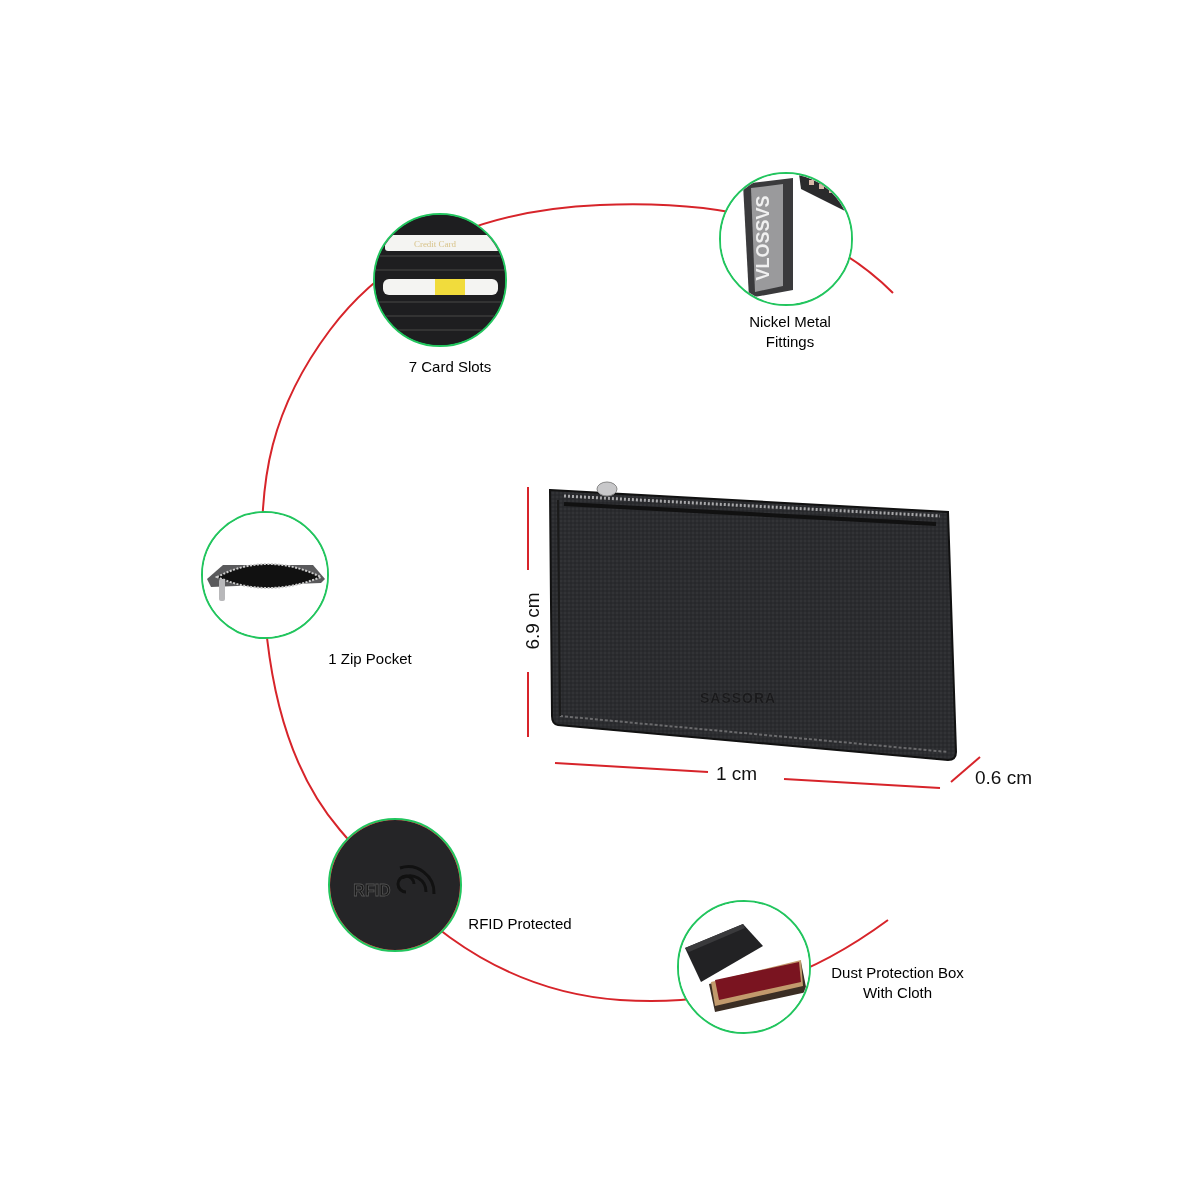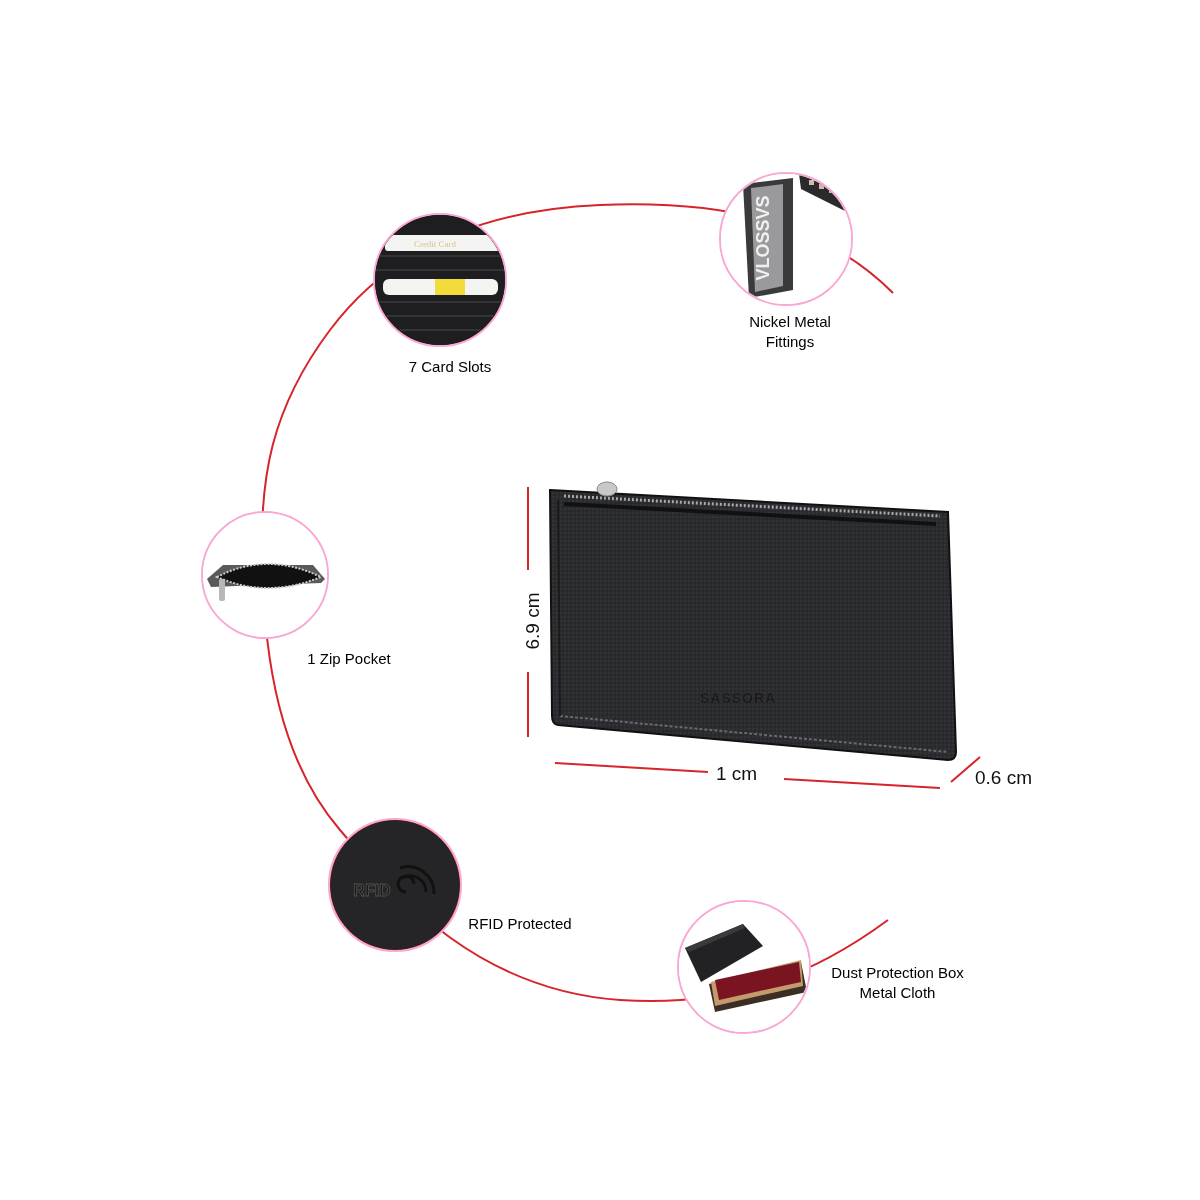--- a/index.html
+++ b/index.html
@@ -1,20 +1,20 @@
 <!DOCTYPE html>
 <html><head>
 <meta charset="utf-8">
 <style>
   html,body{margin:0;padding:0;background:#ffffff;}
   body{width:1200px;height:1200px;position:relative;overflow:hidden;font-family:"Liberation Sans",sans-serif;color:#111;}
   .layer{position:absolute;left:0;top:0;width:1200px;height:1200px;}
   .label{position:absolute;font-size:15px;line-height:20px;color:#000000;text-align:center;white-space:nowrap;}
   .dim{position:absolute;font-size:19px;color:#111;white-space:nowrap;}
-  .circle{position:absolute;border-radius:50%;border:2px solid #f9a8d4;overflow:hidden;background:#fff;box-sizing:border-box;}
+  .circle{position:absolute;border-radius:50%;border:2px solid #22c55e;overflow:hidden;background:#fff;box-sizing:border-box;}
 </style>
 </head>
 <body>
 
 <svg class="layer" viewBox="0 0 1200 1200">
   <path d="M 893 293 C 820 220 720 200 600 205 C 480 210 390 250 330 330 C 270 410 260 480 262 560 C 264 660 280 760 340 830 C 400 900 480 990 620 1000 C 740 1008 820 970 888 920" fill="none" stroke="#d7242a" stroke-width="2"></path>
 </svg>
 
 <div class="circle" style="left:373px;top:213px;width:134px;height:134px;background:#1d1d1f;">
   <svg width="130" height="130" viewBox="0 0 130 130">
@@ -53,21 +53,21 @@
 </div>
 
 <div class="circle" style="left:201px;top:511px;width:128px;height:128px;">
   <svg width="124" height="124" viewBox="0 0 124 124">
     <rect width="124" height="124" fill="#fff"></rect>
     <polygon points="4,66 20,52 110,52 122,66 118,70 8,74" fill="#5a5a5c"></polygon>
     <path d="M 14 64 Q 64 38 118 64 Q 64 86 14 64 Z" fill="#111" stroke="#ccc" stroke-width="2" stroke-dasharray="2 1.5"></path>
     <rect x="16" y="66" width="6" height="22" rx="2" fill="#b8b8ba"></rect>
   </svg>
 </div>
-<div class="label" style="left:261px;top:649px;width:120px;padding-left:28px;">1 Zip Pocket</div>
+<div class="label" style="left:282px;top:649px;width:120px;padding-left:28px;">1 Zip Pocket</div>
 
 <div class="circle" style="left:328px;top:818px;width:134px;height:134px;background:#ef4444;">
   <svg width="130" height="130" viewBox="0 0 130 130">
     <circle cx="65" cy="65" r="65" fill="#252527"></circle>
     <text x="42" y="76" font-size="16" font-weight="bold" fill="#1a1a1a" stroke="#555" stroke-width="0.8" text-anchor="middle" font-family="Liberation Sans, sans-serif">RFID</text>
     <g fill="none" stroke="#111" stroke-width="3">
       <path d="M 76 72 A 8 8 0 1 1 84 64"></path>
       <path d="M 72 58 A 16 16 0 0 1 96 72"></path>
       <path d="M 70 48 A 26 26 0 0 1 104 74"></path>
     </g>
@@ -80,21 +80,21 @@
     <rect width="130" height="130" fill="#fff"></rect>
     <polygon points="30,82 122,60 128,90 36,110" fill="#3b2e24"></polygon>
     <polygon points="32,80 122,58 124,84 36,104" fill="#c29a6c"></polygon>
     <polygon points="36,78 120,60 122,80 40,98" fill="#7a1420"></polygon>
     <polygon points="6,46 64,22 84,44 22,80" fill="#222224"></polygon>
     <polygon points="6,46 64,22 66,26 10,50" fill="#3a3a3c"></polygon>
   </svg>
 </div>
 <div class="label" style="left:810px;top:963px;width:175px;">
   <div>Dust Protection Box</div>
-  <div>Metal Cloth</div>
+  <div>With Cloth</div>
 </div>
 
 <svg class="layer" viewBox="0 0 1200 1200" style="pointer-events:none;">
   <defs>
     <pattern id="grain" width="4" height="4" patternUnits="userSpaceOnUse">
       <rect width="4" height="4" fill="#2b2c2f"></rect>
       <circle cx="1" cy="1" r="0.8" fill="#3a3b3f"></circle>
       <circle cx="3" cy="3" r="0.7" fill="#1f2023"></circle>
     </pattern>
   </defs>

